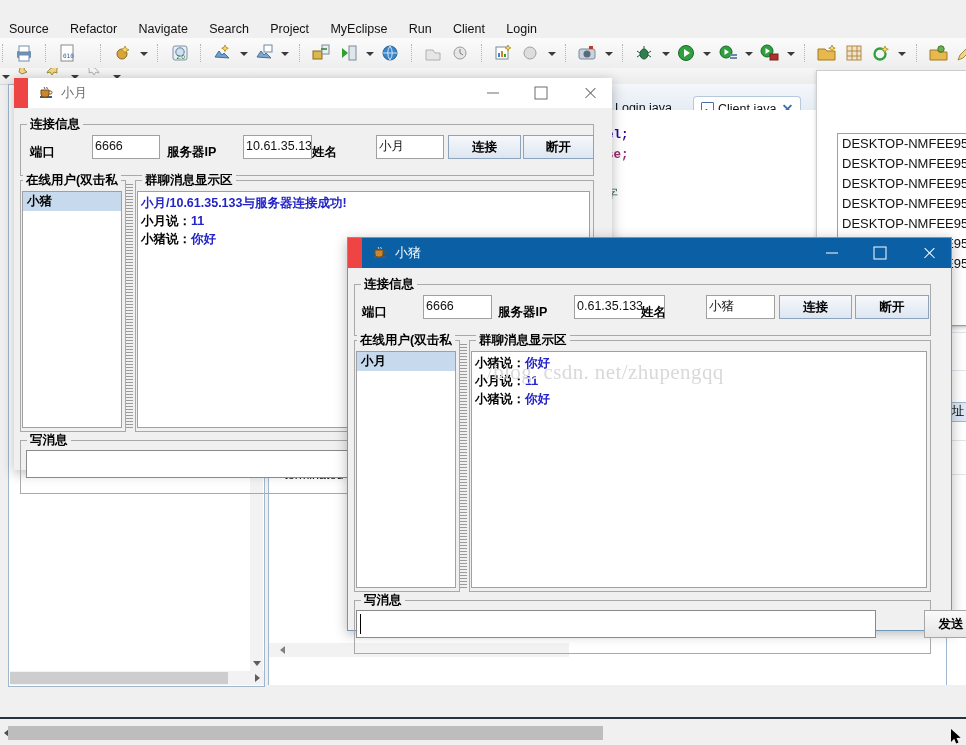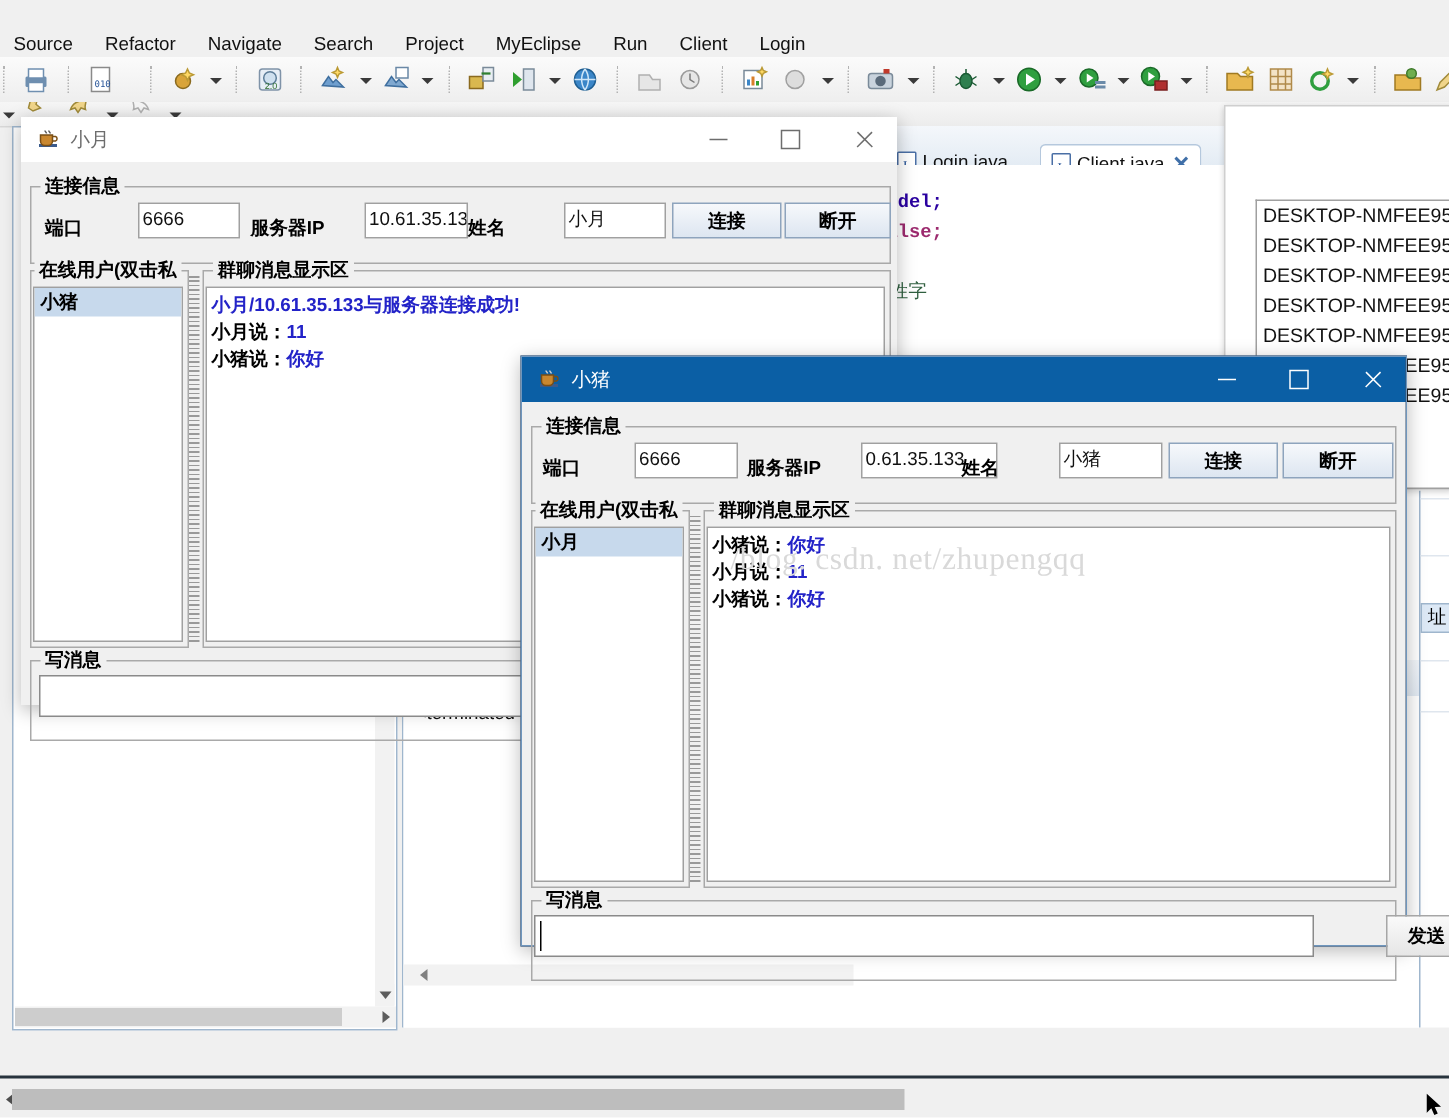--- a/index.html
+++ b/index.html
@@ -152,21 +152,21 @@
   #chatwin-title .jicon{display:inline-block;width:16px;height:16px;margin:0 6px 0 8px;vertical-align:-3px;}
   #chatwin-title .t{font-size:12.5px;color:#6d6d6d;}
   #chatwin-list{
     position:absolute;left:20px;top:62px;right:0px;bottom:0px;
     background:#ffffff;border:1px solid #a0a0a0;border-right:none;overflow:hidden;
   }
   .dsrow{height:20px;line-height:20px;font-size:13px;color:#111;white-space:nowrap;
     padding-left:4px;font-family:"Liberation Sans",sans-serif;}
 
   
-  .swing{position:absolute;background:#0f172a;box-shadow:0 3px 12px rgba(0,0,0,.28);}
+  .swing{position:absolute;background:#ef4444;box-shadow:0 3px 12px rgba(0,0,0,.28);padding-left:14px;}
   .sw-title{height:30px;position:relative;white-space:nowrap;overflow:hidden;}
   .sw-title .jicon{position:absolute;left:10px;top:7px;width:16px;height:16px;}
   .sw-title .t{position:absolute;left:33px;top:0;line-height:30px;font-size:13px;}
   .sw-btns{position:absolute;right:0;top:0;height:30px;}
   .sw-btn{display:inline-block;width:45px;height:30px;position:relative;vertical-align:top;}
   .sw-btn .g{position:absolute;left:50%;top:50%;transform:translate(-50%,-50%);}
   .min-g{width:12px;height:1px;background:currentColor;}
   .max-g{width:11px;height:11px;border:1px solid currentColor;}
   .cls-g{width:13px;height:13px;}
   .cls-g:before,.cls-g:after{content:"";position:absolute;left:0;top:6px;width:14px;height:1.3px;background:currentColor;}

